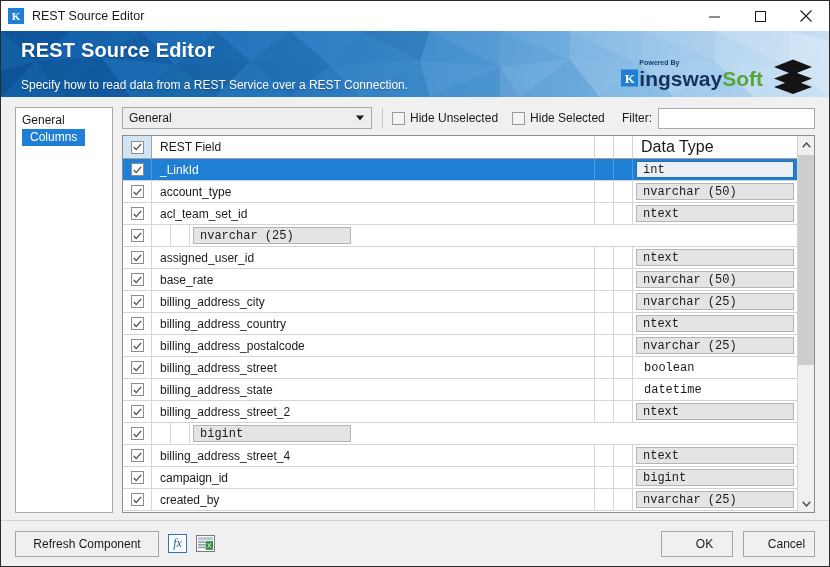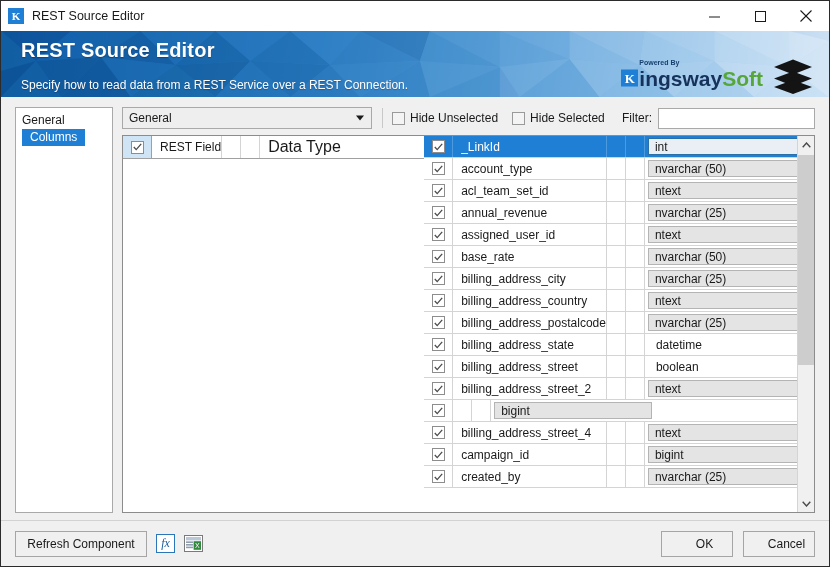--- a/index.html
+++ b/index.html
@@ -235,21 +235,21 @@
   .grid-outer {
     flex: 1 1 auto;
     border: 1px solid #8c8c8c;
     background: #ffffff;
     box-sizing: border-box;
     display: flex;
     min-height: 0;
     position: relative;
     overflow: hidden;
   }
-  .grid-main { flex: 1 1 auto; min-width: 0; display: flex; }
+  .grid-main { flex: 1 1 auto; min-width: 0; display: flex; flex-direction: column; }
   .row {
     display: flex;
     height: 22px;
     flex: 0 0 auto;
     box-sizing: border-box;
     border-bottom: 1px solid #d4d4d4;
   }
   .row.header {
     background: #ffffff;
     border-bottom: 1px solid #a0a0a0;
@@ -308,20 +308,21 @@
     width: 100%;
     height: 100%;
     box-sizing: border-box;
     display: flex;
     align-items: center;
     padding-left: 6px;
     font-size: 12px;
     color: #1a1a1a;
     background: #e4e4e4;
     border: 1px solid #b4b4b4;
+    font-family: Liberation Mono, monospace;
   }
   .type-box.flat {
     background: transparent;
     border: 1px solid transparent;
     padding-left: 7px;
   }
   .row.selected .type-box {
     background: #e9eff5;
     border: 1px solid #2a6fa8;
   }
@@ -376,21 +377,21 @@
     border: 1px solid #a5a5a5;
     background: #f0f0f0;
     box-sizing: border-box;
     display: flex;
     align-items: center;
     justify-content: center;
     font-family: "Liberation Sans", sans-serif;
     font-size: 12px;
     color: #1a1a1a;
   }
-  .btn-refresh { width: 132px; }
+  .btn-refresh { width: 144px; }
   .btn-ok, .btn-cancel { width: 72px; padding-left: 15px; }
   .btn-ok { margin-left: auto; margin-right: 10px; }
   .icon-btn {
     width: 19px; height: 19px;
     margin-left: 9px;
     display: flex; align-items: center; justify-content: center;
     box-sizing: border-box;
   }
   .fx-icon {
     width: 19px; height: 19px;
@@ -594,21 +595,20 @@
                 </div>
               </div>
               <div class="row">
                 <div class="c-check">
                   <div class="gcb">
                     <svg width="9" height="8" viewBox="0 0 9 8">
                       <polyline points="0.8,4 3.2,6.6 8.2,0.8" fill="none" stroke="#4a4a4a" stroke-width="1.3"></polyline>
                     </svg>
                   </div>
                 </div>
-                <div class="c-field">annual_revenue</div>
                 <div class="c-narrow"></div>
                 <div class="c-narrow"></div>
                 <div class="c-type">
                   <div class="type-box">nvarchar (25)</div>
                 </div>
               </div>
               <div class="row">
                 <div class="c-check">
                   <div class="gcb">
                     <svg width="9" height="8" viewBox="0 0 9 8">
@@ -684,40 +684,40 @@
                 </div>
               </div>
               <div class="row">
                 <div class="c-check">
                   <div class="gcb">
                     <svg width="9" height="8" viewBox="0 0 9 8">
                       <polyline points="0.8,4 3.2,6.6 8.2,0.8" fill="none" stroke="#4a4a4a" stroke-width="1.3"></polyline>
                     </svg>
                   </div>
                 </div>
+                <div class="c-field">billing_address_street</div>
+                <div class="c-narrow"></div>
+                <div class="c-narrow"></div>
+                <div class="c-type">
+                  <div class="type-box flat">boolean</div>
+                </div>
+              </div>
+              <div class="row">
+                <div class="c-check">
+                  <div class="gcb">
+                    <svg width="9" height="8" viewBox="0 0 9 8">
+                      <polyline points="0.8,4 3.2,6.6 8.2,0.8" fill="none" stroke="#4a4a4a" stroke-width="1.3"></polyline>
+                    </svg>
+                  </div>
+                </div>
                 <div class="c-field">billing_address_state</div>
                 <div class="c-narrow"></div>
                 <div class="c-narrow"></div>
                 <div class="c-type">
                   <div class="type-box flat">datetime</div>
-                </div>
-              </div>
-              <div class="row">
-                <div class="c-check">
-                  <div class="gcb">
-                    <svg width="9" height="8" viewBox="0 0 9 8">
-                      <polyline points="0.8,4 3.2,6.6 8.2,0.8" fill="none" stroke="#4a4a4a" stroke-width="1.3"></polyline>
-                    </svg>
-                  </div>
-                </div>
-                <div class="c-field">billing_address_street</div>
-                <div class="c-narrow"></div>
-                <div class="c-narrow"></div>
-                <div class="c-type">
-                  <div class="type-box flat">boolean</div>
                 </div>
               </div>
               <div class="row">
                 <div class="c-check">
                   <div class="gcb">
                     <svg width="9" height="8" viewBox="0 0 9 8">
                       <polyline points="0.8,4 3.2,6.6 8.2,0.8" fill="none" stroke="#4a4a4a" stroke-width="1.3"></polyline>
                     </svg>
                   </div>
                 </div>

